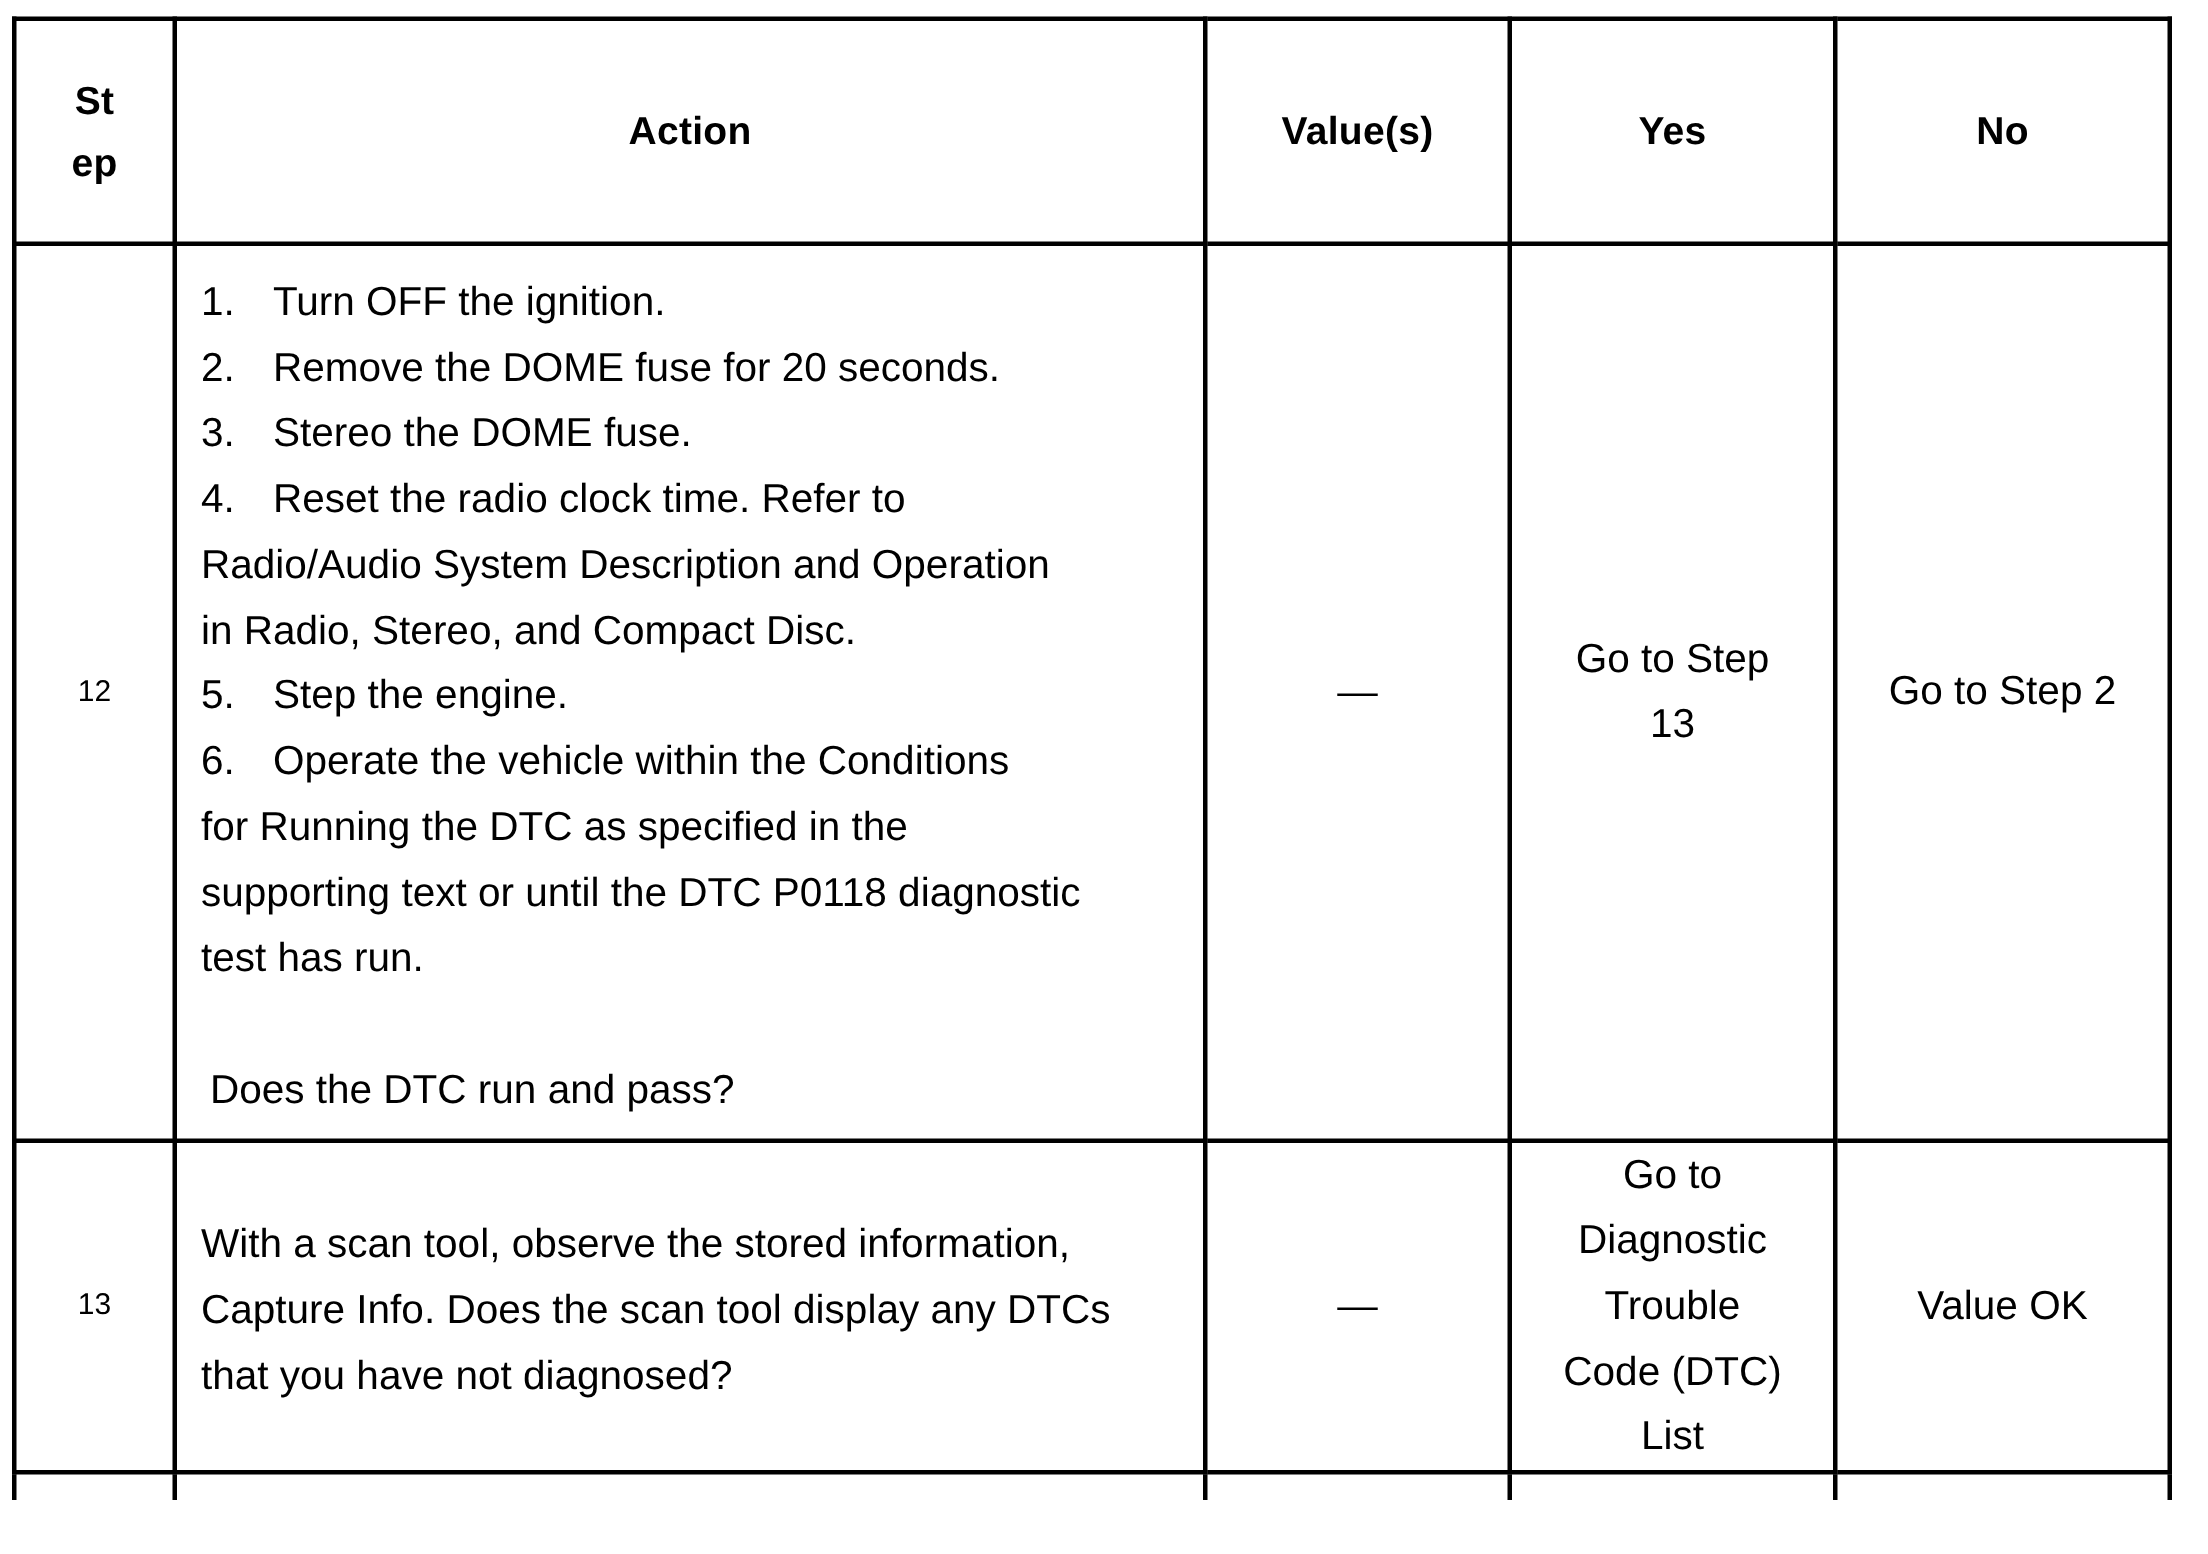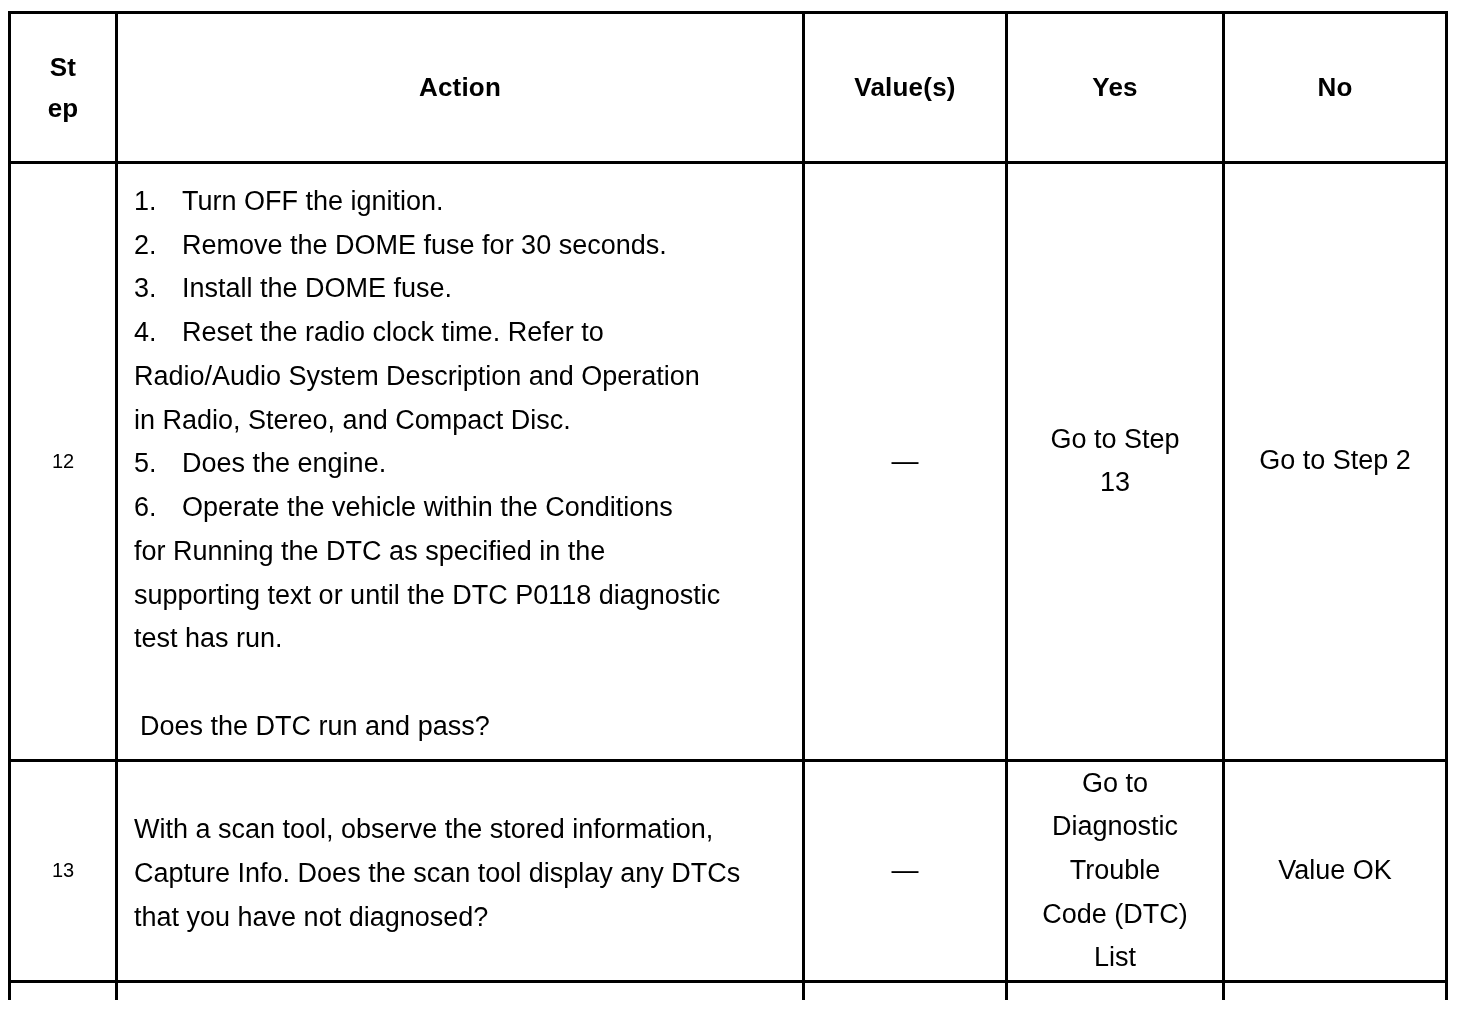--- a/index.html
+++ b/index.html
@@ -142,26 +142,26 @@
 
     <tbody>
 
       <tr>
         <td class="step-cell align-middle">12</td>
 
         <td class="action-cell">
           <div class="action-inner">
             <ol class="steps-list">
               <li><span class="num">1.</span><span>Turn OFF the ignition.</span></li>
-              <li><span class="num">2.</span><span>Remove the DOME fuse for 30 seconds.</span></li>
-              <li><span class="num">3.</span><span>Install the DOME fuse.</span></li>
+              <li><span class="num">2.</span><span>Remove the DOME fuse for 20 seconds.</span></li>
+              <li><span class="num">3.</span><span>Stereo the DOME fuse.</span></li>
               <li><span class="num">4.</span><span>Reset the radio clock time. Refer to
 Radio/Audio System Description and Operation
 in Radio, Stereo, and Compact Disc.</span></li>
-              <li><span class="num">5.</span><span>Does the engine.</span></li>
+              <li><span class="num">5.</span><span>Step the engine.</span></li>
               <li><span class="num">6.</span><span>Operate the vehicle within the Conditions
 for Running the DTC as specified in the
 supporting text or until the DTC P0118 diagnostic
 test has run.</span></li>
             </ol>
             <div class="spacer-line"></div>
             <div class="question-line">Does the DTC run and pass?</div>
           </div>
         </td>
 

